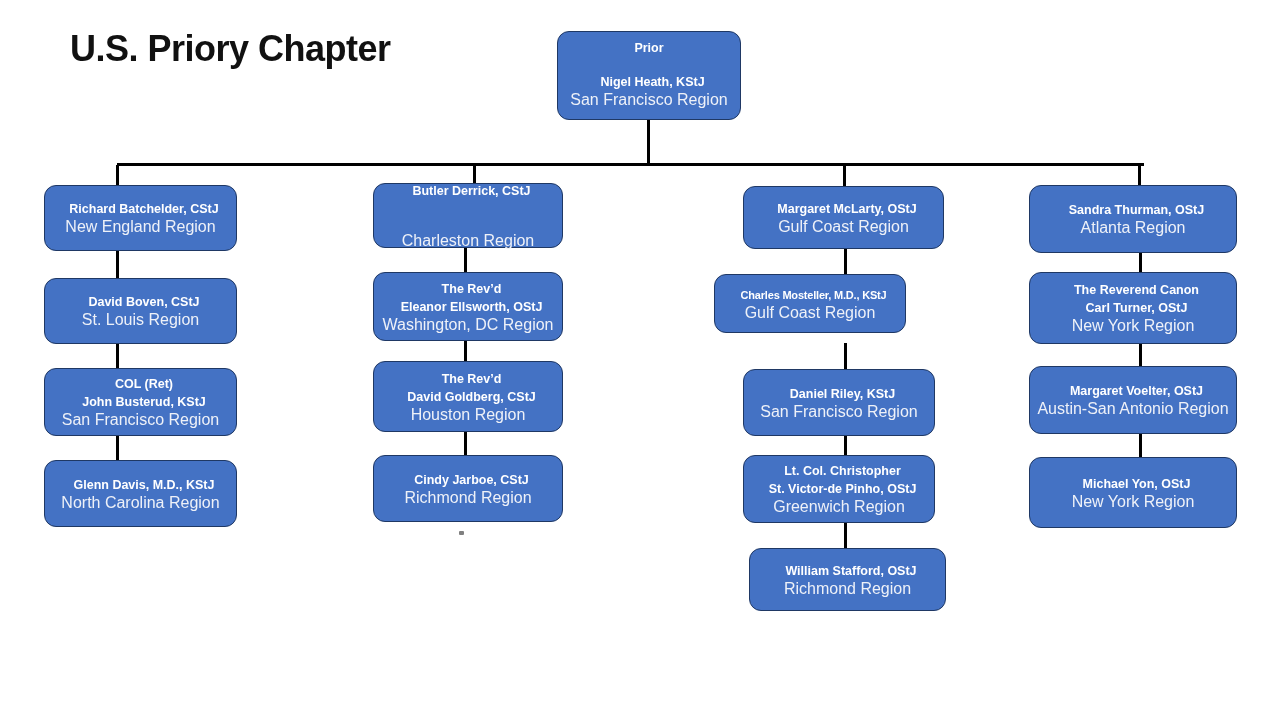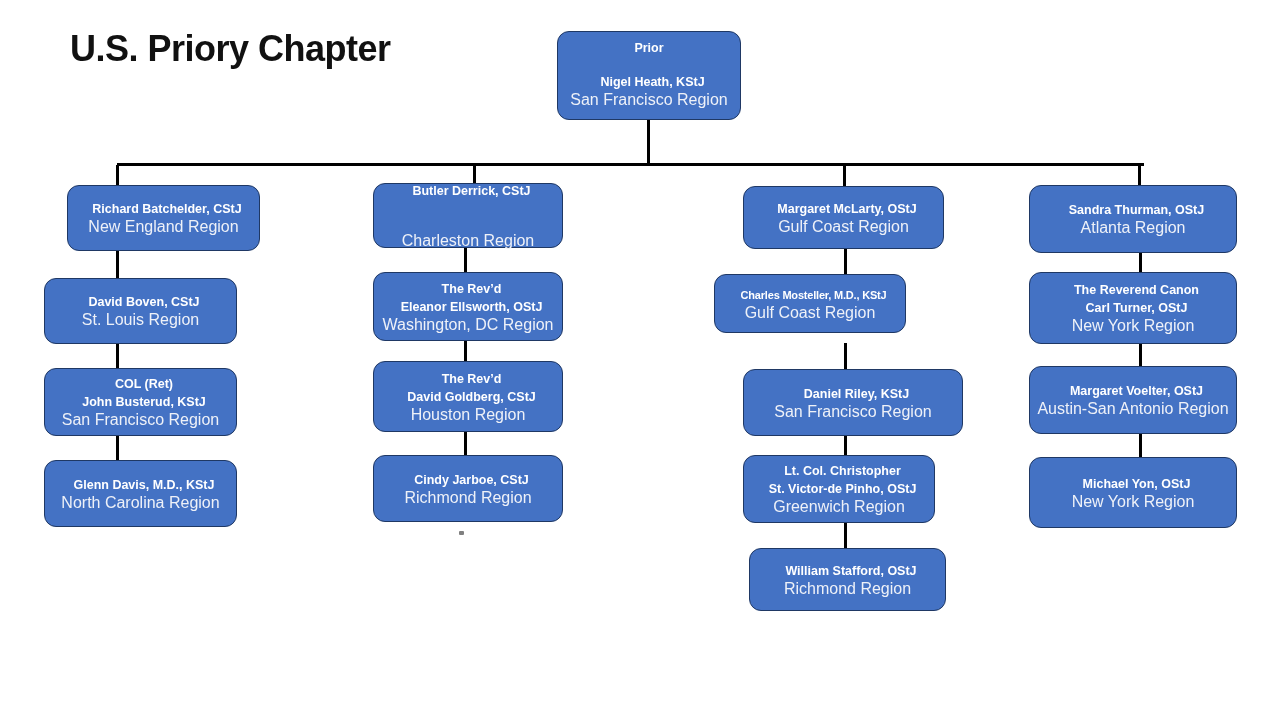--- a/index.html
+++ b/index.html
@@ -107,21 +107,21 @@
 
 <div class="connector" style="left:844px; top:249px; width:3px; height:25px;"></div>
 <div class="connector" style="left:844px; top:343px; width:3px; height:26px;"></div>
 <div class="connector" style="left:844px; top:436px; width:3px; height:19px;"></div>
 <div class="connector" style="left:844px; top:523px; width:3px; height:25px;"></div>
 
 <div class="connector" style="left:1139px; top:253px; width:3px; height:19px;"></div>
 <div class="connector" style="left:1139px; top:344px; width:3px; height:22px;"></div>
 <div class="connector" style="left:1139px; top:434px; width:3px; height:23px;"></div>
 
-<div class="node" style="left:44px; top:185px; width:193px; height:66px;margin-left:23px;">
+<div class="node" style="left:44px; top:185px; width:193px; height:66px;">
   <div class="name">Richard Batchelder, CStJ</div>
   <div class="region">New England Region</div>
 </div>
 <div class="node" style="left:44px; top:278px; width:193px; height:66px;">
   <div class="name">David Boven, CStJ</div>
   <div class="region">St. Louis Region</div>
 </div>
 <div class="node" style="left:44px; top:368px; width:193px; height:68px;">
   <div class="name">COL (Ret)
 John Busterud, KStJ</div>
@@ -152,21 +152,21 @@
 </div>
 
 <div class="node" style="left:743px; top:186px; width:201px; height:63px;">
   <div class="name">Margaret McLarty, OStJ</div>
   <div class="region">Gulf Coast Region</div>
 </div>
 <div class="node" style="left:714px; top:274px; width:192px; height:59px;">
   <div class="name tight">Charles Mosteller, M.D., KStJ</div>
   <div class="region">Gulf Coast Region</div>
 </div>
-<div class="node" style="left:743px; top:369px; width:220px; height:67px;">
+<div class="node" style="left:743px; top:369px; width:192px; height:67px;">
   <div class="name">Daniel Riley, KStJ</div>
   <div class="region">San Francisco Region</div>
 </div>
 <div class="node" style="left:743px; top:455px; width:192px; height:68px;">
   <div class="name">Lt. Col. Christopher
 St. Victor-de Pinho, OStJ</div>
   <div class="region">Greenwich Region</div>
 </div>
 <div class="node" style="left:749px; top:548px; width:197px; height:63px;">
   <div class="name">William Stafford, OStJ</div>

